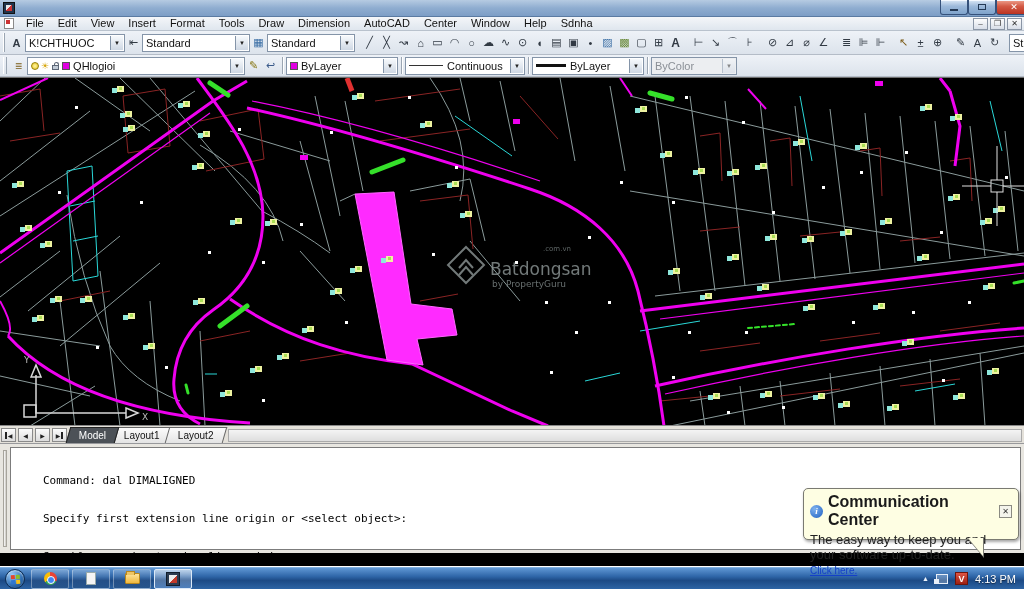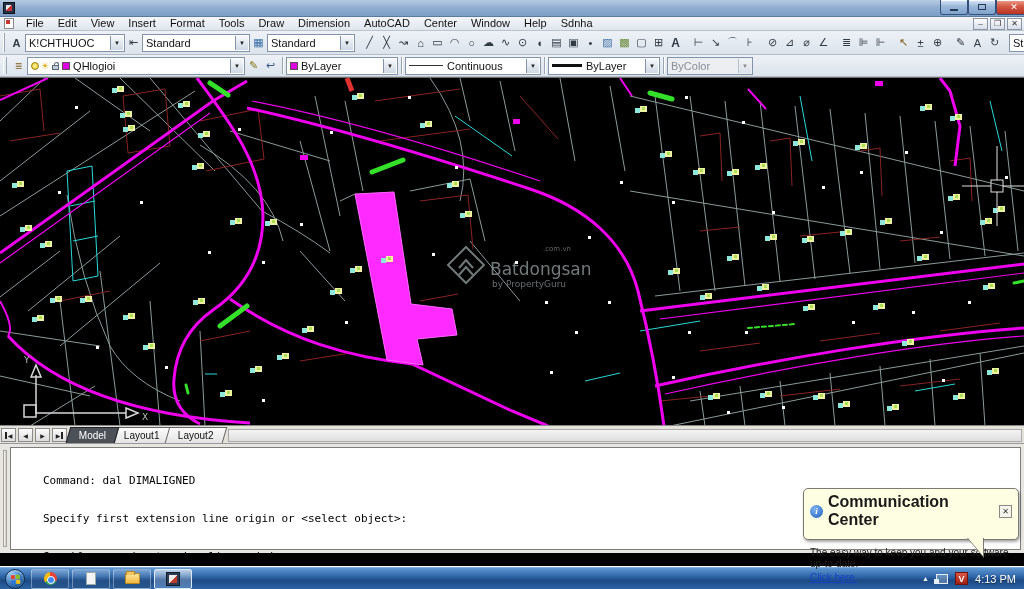--- a/index.html
+++ b/index.html
@@ -127,21 +127,21 @@
     border-top:20px solid #7a7a72;border-left:17px solid transparent;}
   #balloon::after{content:"";position:absolute;bottom:-17px;right:35px;width:0;height:0;
     border-top:18px solid #fefee3;border-left:15px solid transparent;}
   #balloon-head{display:flex;align-items:center;gap:5px;}
   .info-ic{width:13px;height:13px;border-radius:50%;background:radial-gradient(circle at 35% 30%,#7fb2ef,#1d5fc0);
     color:#fff;font-size:9px;font-style:italic;font-weight:bold;display:flex;align-items:center;justify-content:center;
     font-family:"Liberation Serif",serif;flex:0 0 auto;}
   #balloon-title{font-weight:bold;font-size:16px;color:#1a1a1a;flex:1;}
   #balloon-close{width:13px;height:13px;border:1px solid #8a8a82;background:#f4f4ec;color:#333;
     font-size:8px;display:flex;align-items:center;justify-content:center;flex:0 0 auto;}
-  #balloon-body{font-size:10px;color:#222;margin-top:18px;}
+  #balloon-body{font-size:13px;color:#222;margin-top:3px;}
   #balloon-link{font-size:10px;color:#1440c8;text-decoration:underline;margin-top:3px;display:inline-block;}
 </style>
 </head>
 <body>
 
 <div class="abs" id="titlebar">
   <span id="app-icon"></span>
   <div id="winbtns">
     <span class="winbtn">
         <i class="glyph-min"></i>
@@ -253,21 +253,21 @@
   </span>
   <span class="tbtn" style="color:#8a7a1a;">✎</span>
   <span class="tbtn" style="color:#3a5a8a;">↩</span>
   <span class="sep"></span>
   <span class="combo" style="width:112px">
     <span class="swatch"></span>
     <span>ByLayer</span>
     <span class="arr">▼</span>
   </span>
   <span class="sep"></span>
-  <span class="combo" style="width:136px">
+  <span class="combo" style="width:120px">
     <span style="display:inline-block;width:34px;border-top:1px solid #333;margin-right:4px;"></span>
     <span>Continuous</span>
     <span class="arr">▼</span>
   </span>
   <span class="sep"></span>
   <span class="combo" style="width:112px">
     <span style="display:inline-block;width:30px;border-top:3px solid #111;margin-right:4px;"></span>
     <span>ByLayer</span>
     <span class="arr">▼</span>
   </span>

